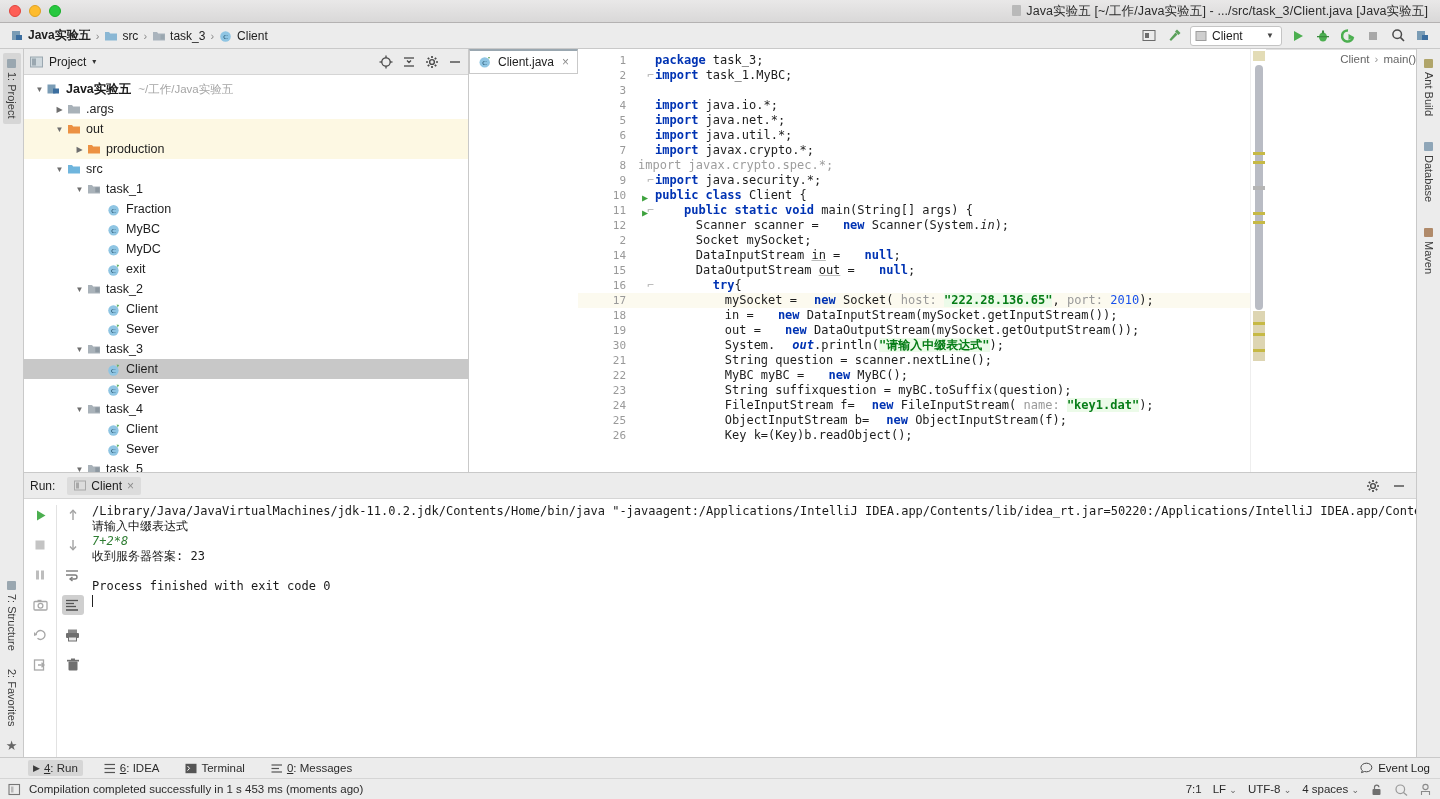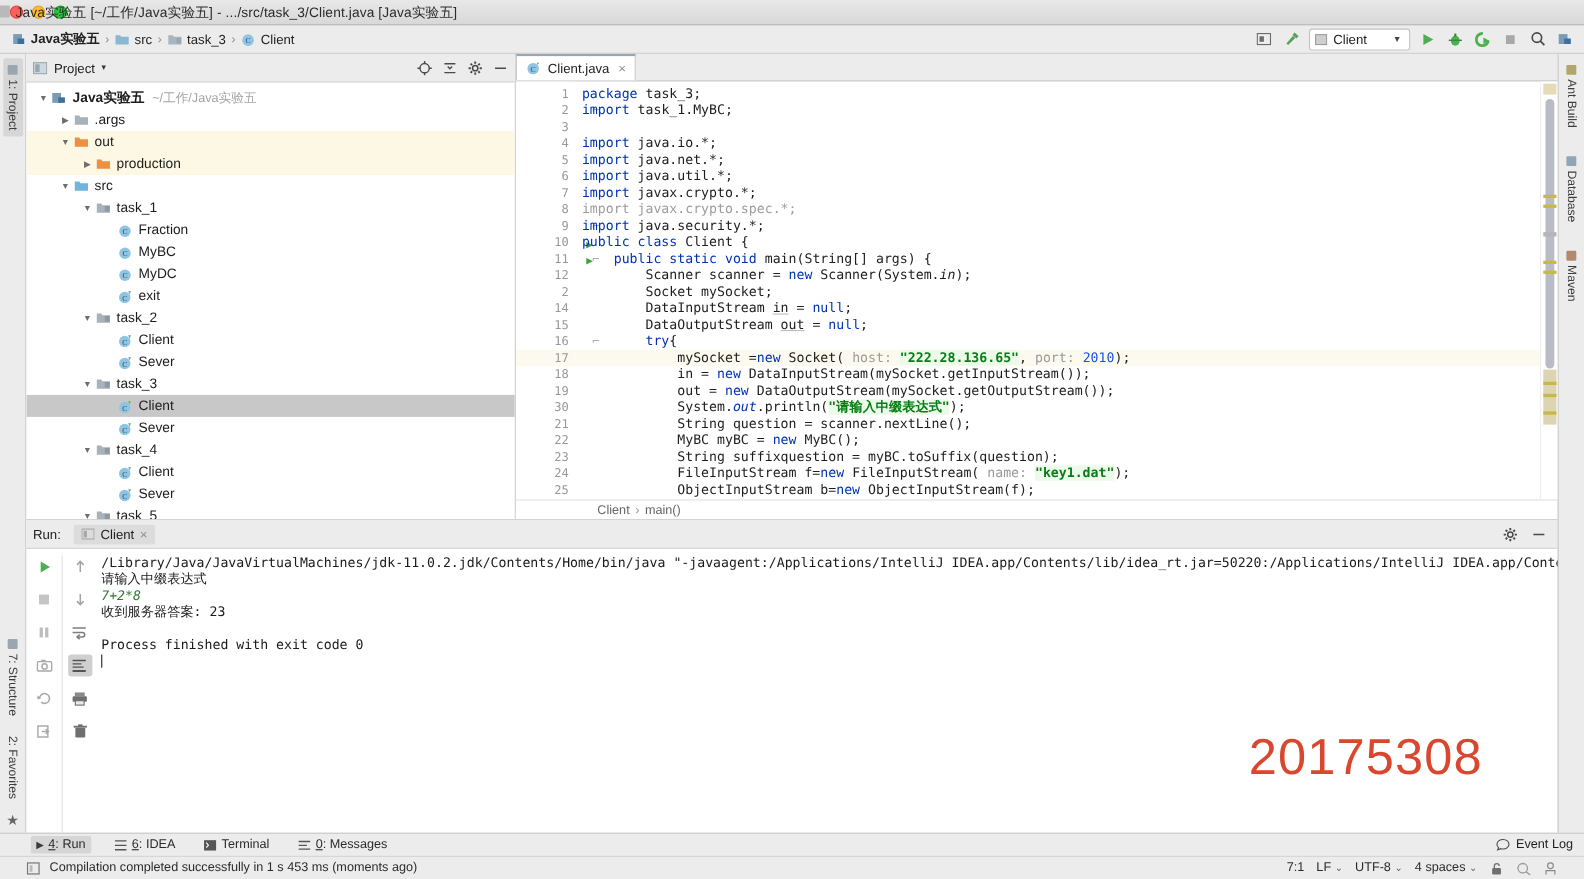--- a/index.html
+++ b/index.html
@@ -18,21 +18,21 @@
     height:23px; background:linear-gradient(#e9e8e8,#d9d8d8);
     border-bottom:1px solid #b4b2b2;
     display:flex; align-items:center; position:relative; flex:0 0 23px;
   }
   .traffic { display:flex; gap:8px; padding-left:9px; }
   .dot { width:12px; height:12px; border-radius:50%; }
   .dot.red{ background:#fe5f57; border:1px solid #e0443e; }
   .dot.yel{ background:#febc2e; border:1px solid #dfa123; }
   .dot.grn{ background:#28c840; border:1px solid #18af29; }
   .title-text {
-    position:absolute; left:0; right:12px; text-align:left;
+    position:absolute; left:0; right:12px; text-align:right;
     font-size:12.5px; color:#2b2b2b; letter-spacing:.1px;
   }
   .title-icon { display:inline-block; width:9px; height:11px; background:#b9b9b9; vertical-align:-1px; margin-right:5px; border-radius:1px;}
 
   
   .navbar {
     height:26px; background:#ececec; border-bottom:1px solid #c9c9c9;
     display:flex; align-items:center; flex:0 0 26px; padding-left:8px;
   }
   .crumb { display:flex; align-items:center; height:20px; padding:0 3px; font-size:12px; color:#222; }
@@ -82,21 +82,21 @@
   .tree { flex:1 1 auto; overflow:hidden; padding-top:4px; font-size:12.5px; }
   .row { height:20px; display:flex; align-items:center; white-space:nowrap; }
   .row.hl-out { background:#fdf8e3; }
   .row.sel { background:#c8c8c8; }
   .arrow { width:11px; height:11px; display:inline-flex; align-items:center; justify-content:center; color:#6e6e6e; font-size:8px; margin-right:2px; }
   .ficon { width:14px; height:13px; margin-right:5px; display:inline-block; }
   .lbl-path { color:#a5a5a5; margin-left:7px; font-size:11.5px; }
   .bold { font-weight:bold; }
 
   
-  .editor-wrap { flex:1 1 auto; display:flex; flex-direction:column; min-width:0; background:#fff; }
+  .editor-wrap { flex:1 1 auto; display:flex; flex-direction:row; min-width:0; background:#fff; }
   .tabstrip { height:25px; background:#ececec; border-bottom:1px solid #c9c9c9; display:flex; align-items:flex-end; flex:0 0 25px;}
   .etab {
     display:flex; align-items:center; gap:6px; height:24px; padding:0 8px;
     background:#fff; border:1px solid #c9c9c9; border-bottom:none; font-size:12px;
     border-top:2px solid #9aa7b0;
   }
   .etab .x { color:#8c8c8c; font-size:12px; margin-left:2px;}
   .code-area { flex:1 1 auto; display:flex; position:relative; overflow:hidden; }
   .gutter {
     width:54px; background:#fff; flex:0 0 54px; text-align:right;
@@ -107,21 +107,21 @@
   .gline.hl { background:#fcfaef; }
   .grun { position:absolute; right:-16px; top:2px; color:#3ea23e; font-size:10px;}
   .gfold { position:absolute; right:-22px; top:0; color:#aaa; font-size:11px; }
   .code {
     flex:1 1 auto; padding-top:4px; overflow:hidden;
     font-family:"DejaVu Sans Mono", monospace; font-size:12px; line-height:15px;
     white-space:pre; color:#1d1d1d; position:relative;
   }
   .cl { height:15px; padding-left:6px; }
   .cl.hl { background:#fcfaef; }
-  .kw { color:#0033b3; font-weight:normal; }
+  .kw { color:#0033b3; font-weight:bold;margin-left:17px; }
   .str { color:#067d17; background:#ecfbe9; font-weight:bold;}
   .num { color:#1750eb; }
   .hint { color:#9a9a9a; }
   .dim { color:#9d9d9d; }
   .italic { font-style:italic; }
   .und { text-decoration:underline; text-decoration-color:#bbb;}
   .markbar { width:16px; flex:0 0 16px; background:#fff; position:relative; border-left:1px solid #eee;}
   .mk { position:absolute; left:2px; width:12px; }
   .scrollthumb { position:absolute; left:4px; width:8px; border-radius:4px; background:#b9bcc4;}
   .breadcrumbs {
@@ -151,21 +151,21 @@
     position:absolute; right:68px; bottom:42px;
     font-size:46px; color:#d9472f; font-family:"Liberation Sans", sans-serif; letter-spacing:1px;
   }
 
   
   .botbar { height:21px; background:#ececec; border-top:1px solid #c9c9c9; display:flex; align-items:center; padding-left:28px; gap:16px; flex:0 0 21px;}
   .bt { display:flex; align-items:center; gap:4px; font-size:11.5px; color:#2b2b2b; padding:2px 5px;}
   .bt.sel { background:#d6d6d6; border-radius:2px;}
   .bt u { text-decoration:underline; }
   .botbar-right { margin-left:auto; display:flex; align-items:center; gap:5px; padding-right:10px; font-size:11.5px;}
-  .statusbar { height:21px; background:#ececec; border-top:1px solid #d5d5d5; display:flex; align-items:center; padding:0 24px; gap:8px; font-size:11.5px; color:#2b2b2b; flex:0 0 21px;}
+  .statusbar { height:21px; background:#ececec; border-top:1px solid #d5d5d5; display:flex; align-items:center; padding:0 8px; gap:8px; font-size:11.5px; color:#2b2b2b; flex:0 0 21px;}
   .status-right { margin-left:auto; display:flex; align-items:center; gap:11px;}
   .sep { color:#9a9a9a; }
   svg { display:block; }
 </style>
 </head>
 <body>
 
 <div class="app">
 
   <div class="titlebar">
@@ -744,21 +744,20 @@
               <span class="tbtn">
                 <svg width="14" height="14" viewBox="0 0 14 14">
                     <rect x="2.5" y="3.5" width="9" height="9" rx="1" fill="#6f6f6f"></rect>
                     <rect x="1" y="1.8" width="12" height="1.7" fill="#6f6f6f"></rect>
                     <rect x="5" y="0.5" width="4" height="1.5" fill="#6f6f6f"></rect>
                   </svg>
               </span>
             </div>
           </div>
           <div class="console"><div>/Library/Java/JavaVirtualMachines/jdk-11.0.2.jdk/Contents/Home/bin/java "-javaagent:/Applications/IntelliJ IDEA.app/Contents/lib/idea_rt.jar=50220:/Applications/IntelliJ IDEA.app/Contents/bi</div><div>请输入中缀表达式</div><div class="usr">7+2*8</div><div>收到服务器答案: 23</div><div>&nbsp;</div><div>Process finished with exit code 0</div><div><span class="caret"></span></div></div>
-          <div class="watermark">20175308</div>
         </div>
       </div>
     </div>
 
     <div class="vstrip right">
       <div class="vtab">
         <span class="mini" style="background:#b0a56a;"></span>
         <span>Ant Build</span>
       </div>
       <div class="vtab">

